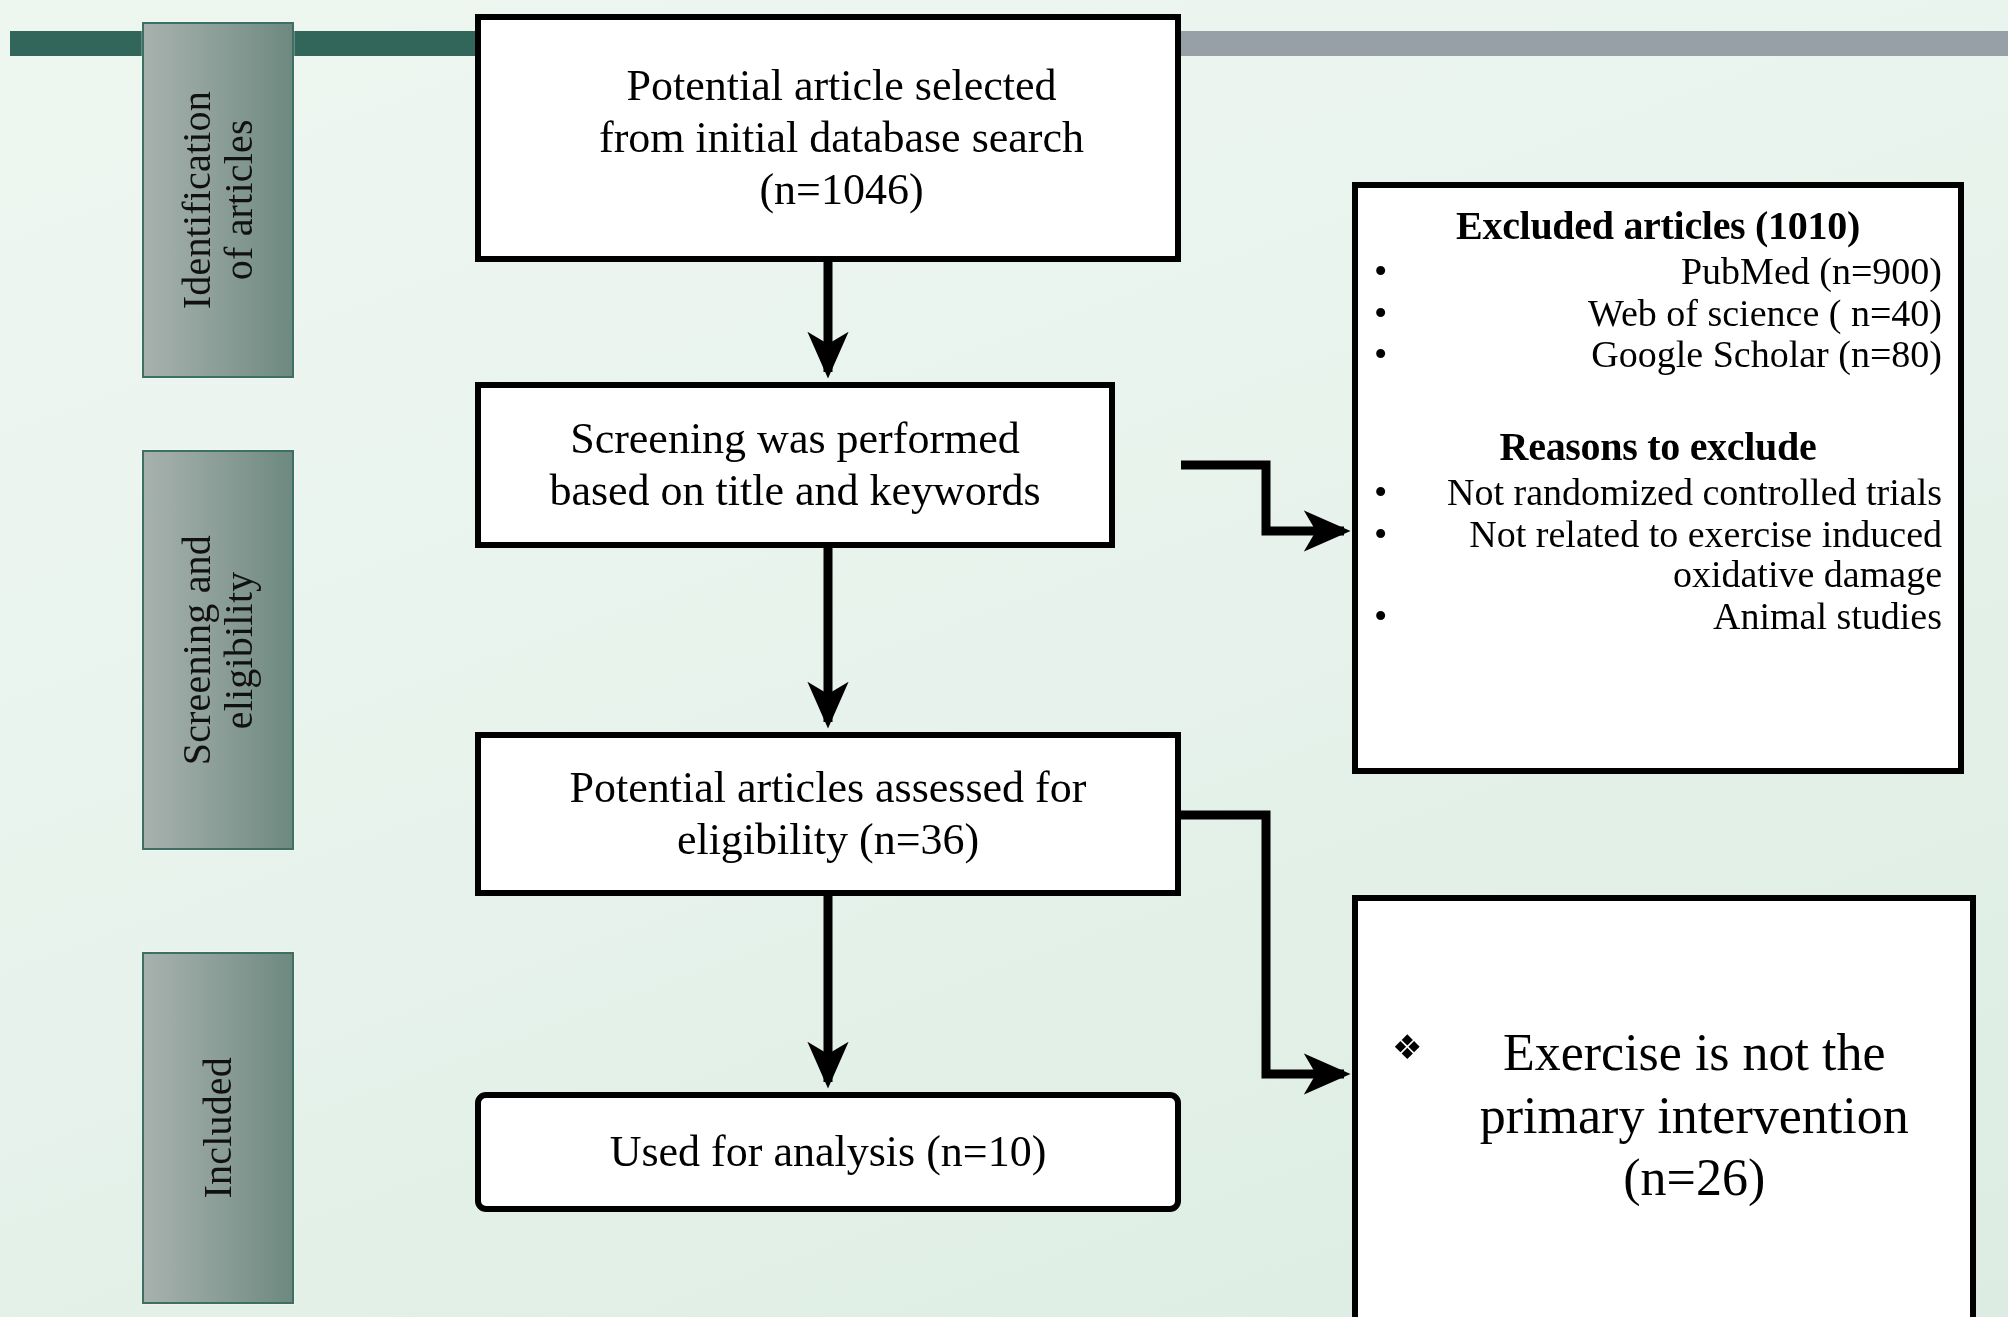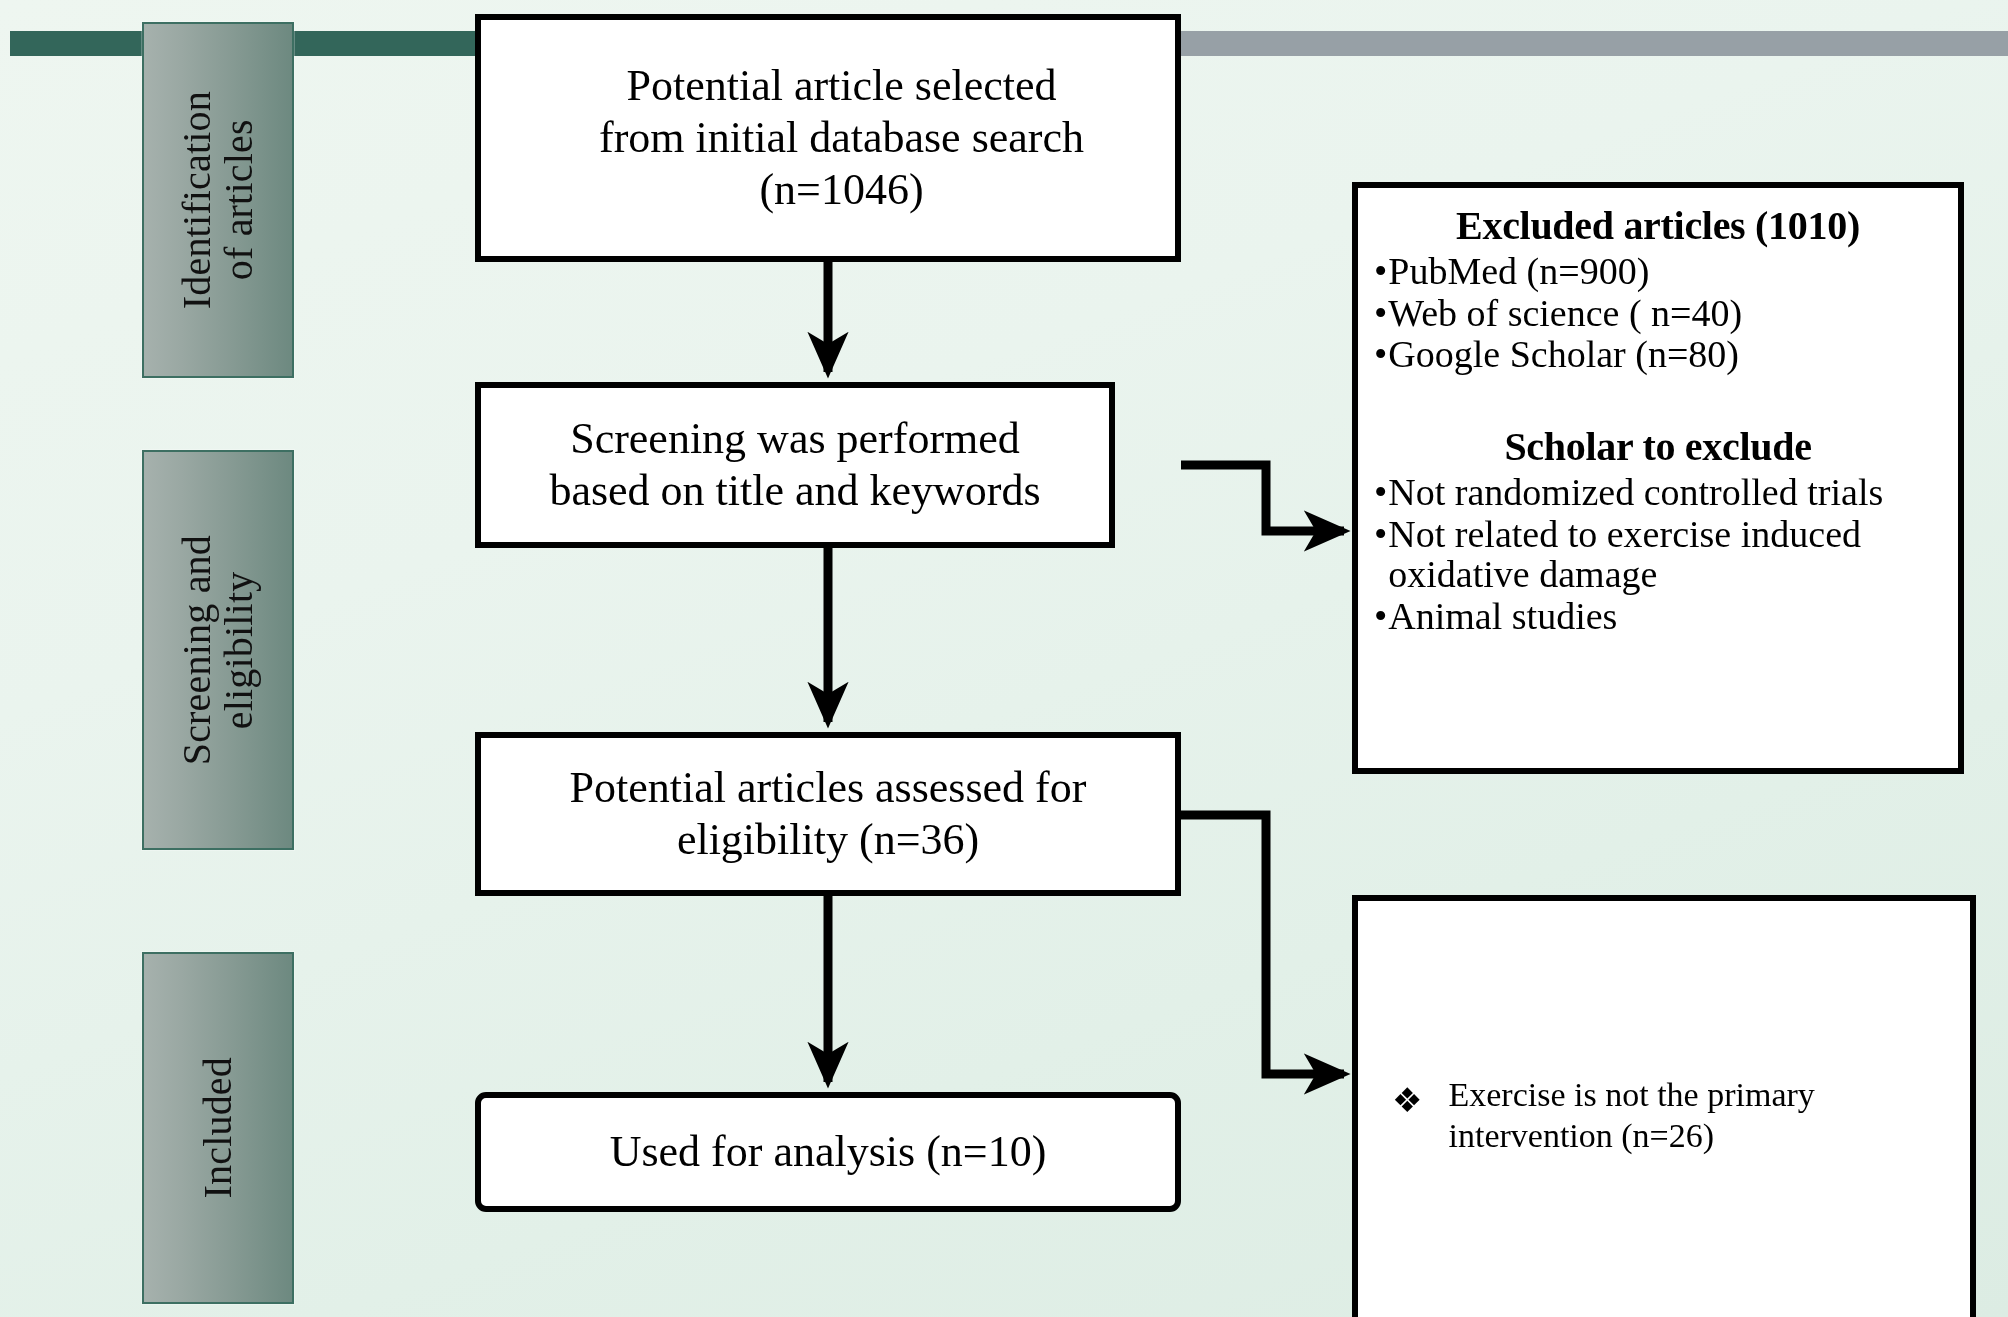--- a/index.html
+++ b/index.html
@@ -82,32 +82,32 @@
   .ilist li{
     font-size:38px;line-height:1.07;
     display:flex;align-items:flex-start;
     margin-bottom:1px;
   }
   .ilist li .dot{
     flex:0 0 auto;
     font-size:38px;line-height:1.07;
     margin-right:1px;
   }
-  .ilist li .txt{flex:1 1 auto;}
+  .ilist li .txt{flex:1 1 auto;text-align:right;}
 
   .diamond-row{
     display:flex;align-items:flex-start;
     padding:0 30px 0 34px;width:100%;box-sizing:border-box;
   }
   .diamond-row .dia{
     flex:0 0 auto;font-size:34px;line-height:1.18;margin-right:26px;
     position:relative;top:6px;
   }
   .diamond-row .dtxt{
-    flex:1 1 auto;font-size:34px;line-height:1.2;text-align:left;
+    flex:1 1 auto;font-size:52px;line-height:1.2;text-align:center;
   }
 
   
   #wires{position:absolute;left:0;top:0;width:2008px;height:1317px;pointer-events:none;}
 </style>
 </head>
 <body>
 
 <div id="canvas">
 
@@ -171,21 +171,21 @@
       </li>
       <li>
         <span class="dot">•</span>
         <span class="txt">Web of science ( n=40)</span>
       </li>
       <li>
         <span class="dot">•</span>
         <span class="txt">Google Scholar (n=80)</span>
       </li>
     </ul>
-    <div class="ihead" id="excluded-reasons-head">Scholar to exclude</div>
+    <div class="ihead" id="excluded-reasons-head">Reasons to exclude</div>
     <ul class="ilist">
       <li>
         <span class="dot">•</span>
         <span class="txt">Not randomized controlled trials</span>
       </li>
       <li>
         <span class="dot">•</span>
         <span class="txt">Not related to exercise induced oxidative damage</span>
       </li>
       <li>

